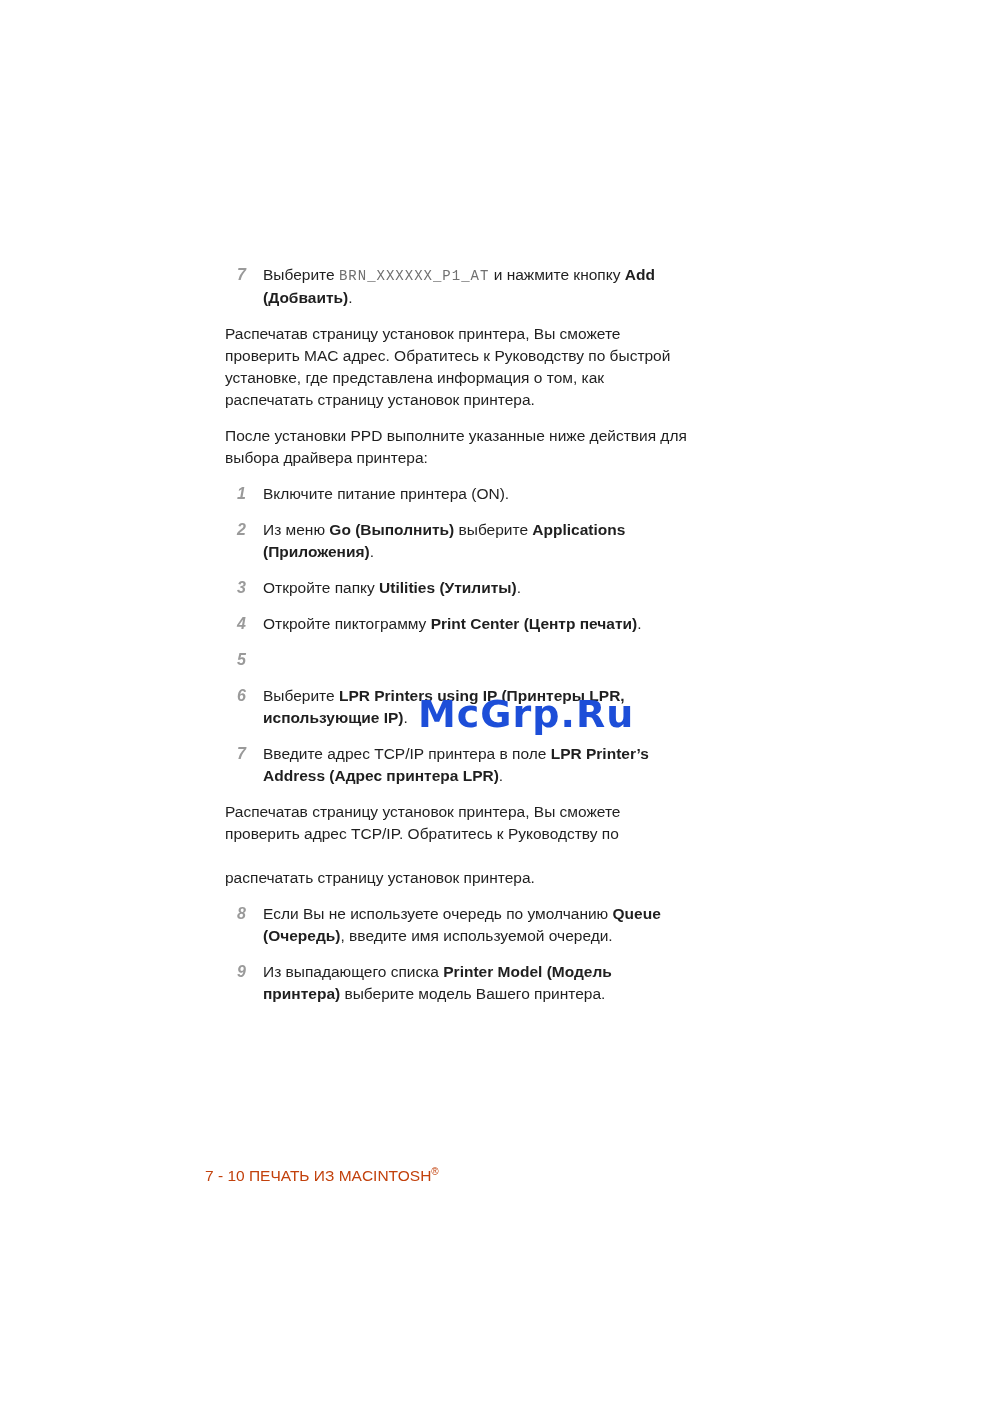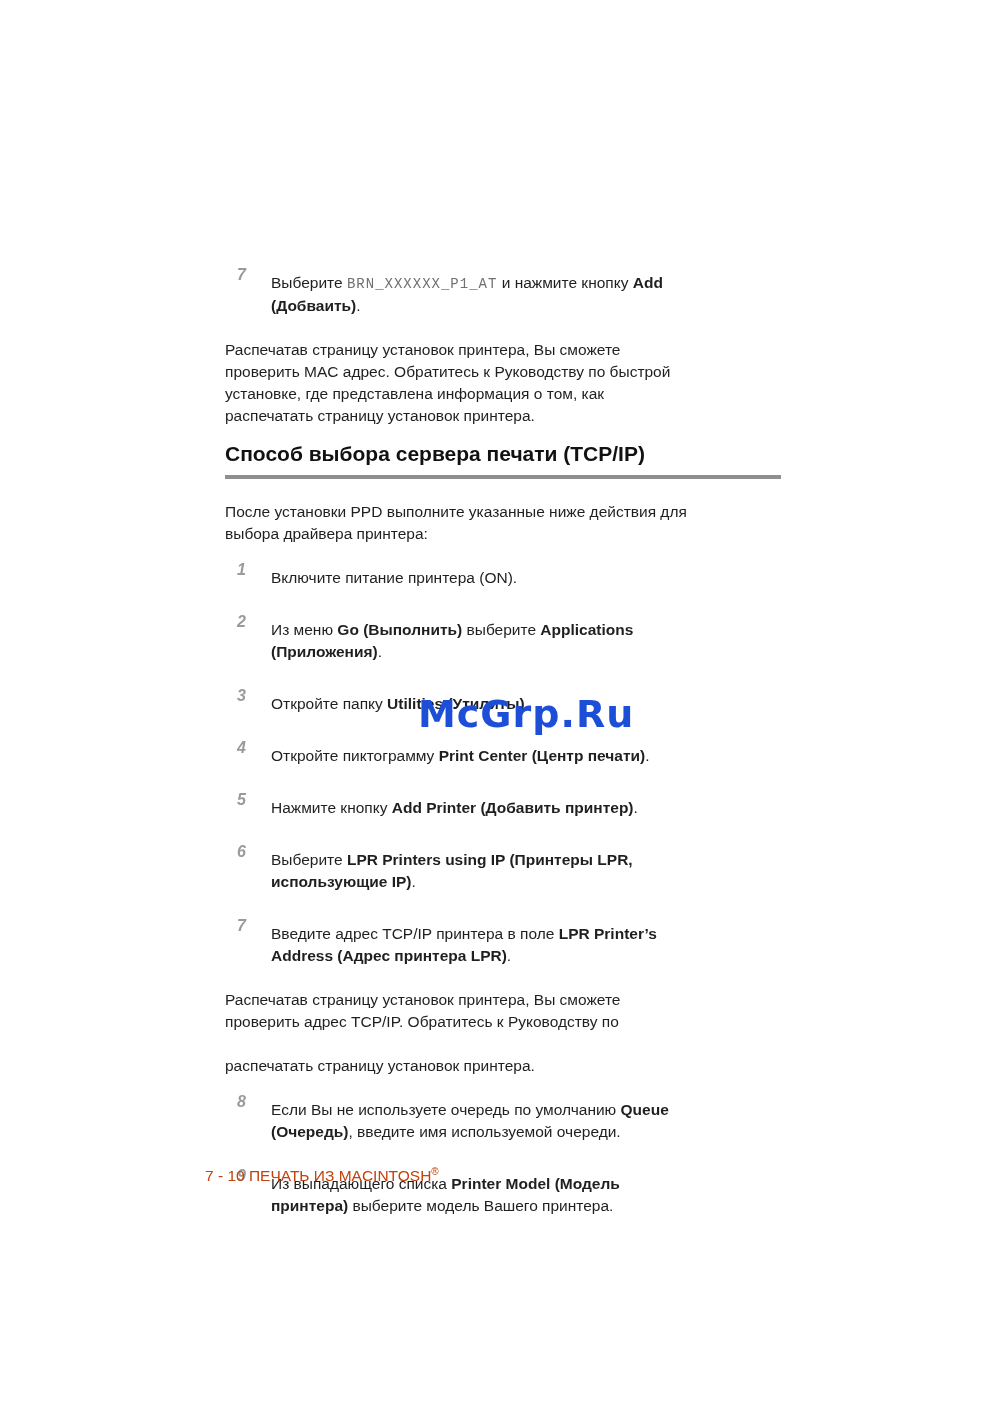--- a/index.html
+++ b/index.html
@@ -25,21 +25,21 @@
   }
   p.para { margin: 0 0 14px 0; }
   .step { display: flex; margin: 0 0 14px 0; padding-left: 12px; }
   .step-num {
     flex: 0 0 26px;
     color: #9a9a9a;
     font-style: italic;
     font-weight: bold;
     font-size: 16px;
   }
-  .step-text { margin: 8px; }
+  .step-text { margin: 0; }
   h1.heading {
     font-size: 21px;
     line-height: 26px;
     font-weight: bold;
     color: #111111;
     margin: 12px 0 22px 0;
     padding-bottom: 8px;
     border-bottom: 4px solid #8f8f8f;
   }
   .run-n { font-weight: normal; }
@@ -75,21 +75,20 @@
   <div class="content">
 
     <div class="step">
       <span class="step-num">7</span>
       <p class="step-text"><span class="run-n">Выберите </span><span class="run-m">BRN_XXXXXX_P1_AT</span><span class="run-n"> и нажмите кнопку </span><span class="run-b">Add</span><br><span class="run-b">(Добваить)</span><span class="run-n">.</span></p>
     </div>
 
 
     <p class="para"><span class="run-n">Распечатав страницу установок принтера, Вы сможете</span><br><span class="run-n">проверить MAC адрес. Обратитесь к Руководству по быстрой</span><br><span class="run-n">установке, где представлена информация о том, как</span><br><span class="run-n">распечатать страницу установок принтера.</span></p>
 
-    <h1 class="heading">Способ выбора сервера печати (TCP/IP)</h1>
 
     <p class="para"><span class="run-n">После установки PPD выполните указанные ниже действия для</span><br><span class="run-n">выбора драйвера принтера:</span></p>
 
     <div class="step">
       <span class="step-num">1</span>
       <p class="step-text"><span class="run-n">Включите питание принтера (ON).</span></p>
     </div>
 
     <div class="step">
       <span class="step-num">2</span>
@@ -101,21 +100,20 @@
       <p class="step-text"><span class="run-n">Откройте папку </span><span class="run-b">Utilities (Утилиты)</span><span class="run-n">.</span></p>
     </div>
 
     <div class="step">
       <span class="step-num">4</span>
       <p class="step-text"><span class="run-n">Откройте пиктограмму </span><span class="run-b">Print Center (Центр печати)</span><span class="run-n">.</span></p>
     </div>
 
     <div class="step">
       <span class="step-num">5</span>
-      <p class="step-text"><span class="run-n">Нажмите кнопку </span><span class="run-b">Add Printer (Добавить принтер)</span><span class="run-n">.</span></p>
     </div>
 
     <div class="step">
       <span class="step-num">6</span>
       <p class="step-text"><span class="run-n">Выберите </span><span class="run-b">LPR Printers using IP (Принтеры LPR,</span><br><span class="run-b">использующие IP)</span><span class="run-n">.</span></p>
     </div>
 
     <div class="step">
       <span class="step-num">7</span>
       <p class="step-text"><span class="run-n">Введите адрес TCP/IP принтера в поле </span><span class="run-b">LPR Printer’s</span><br><span class="run-b">Address (Адрес принтера LPR)</span><span class="run-n">.</span></p>

